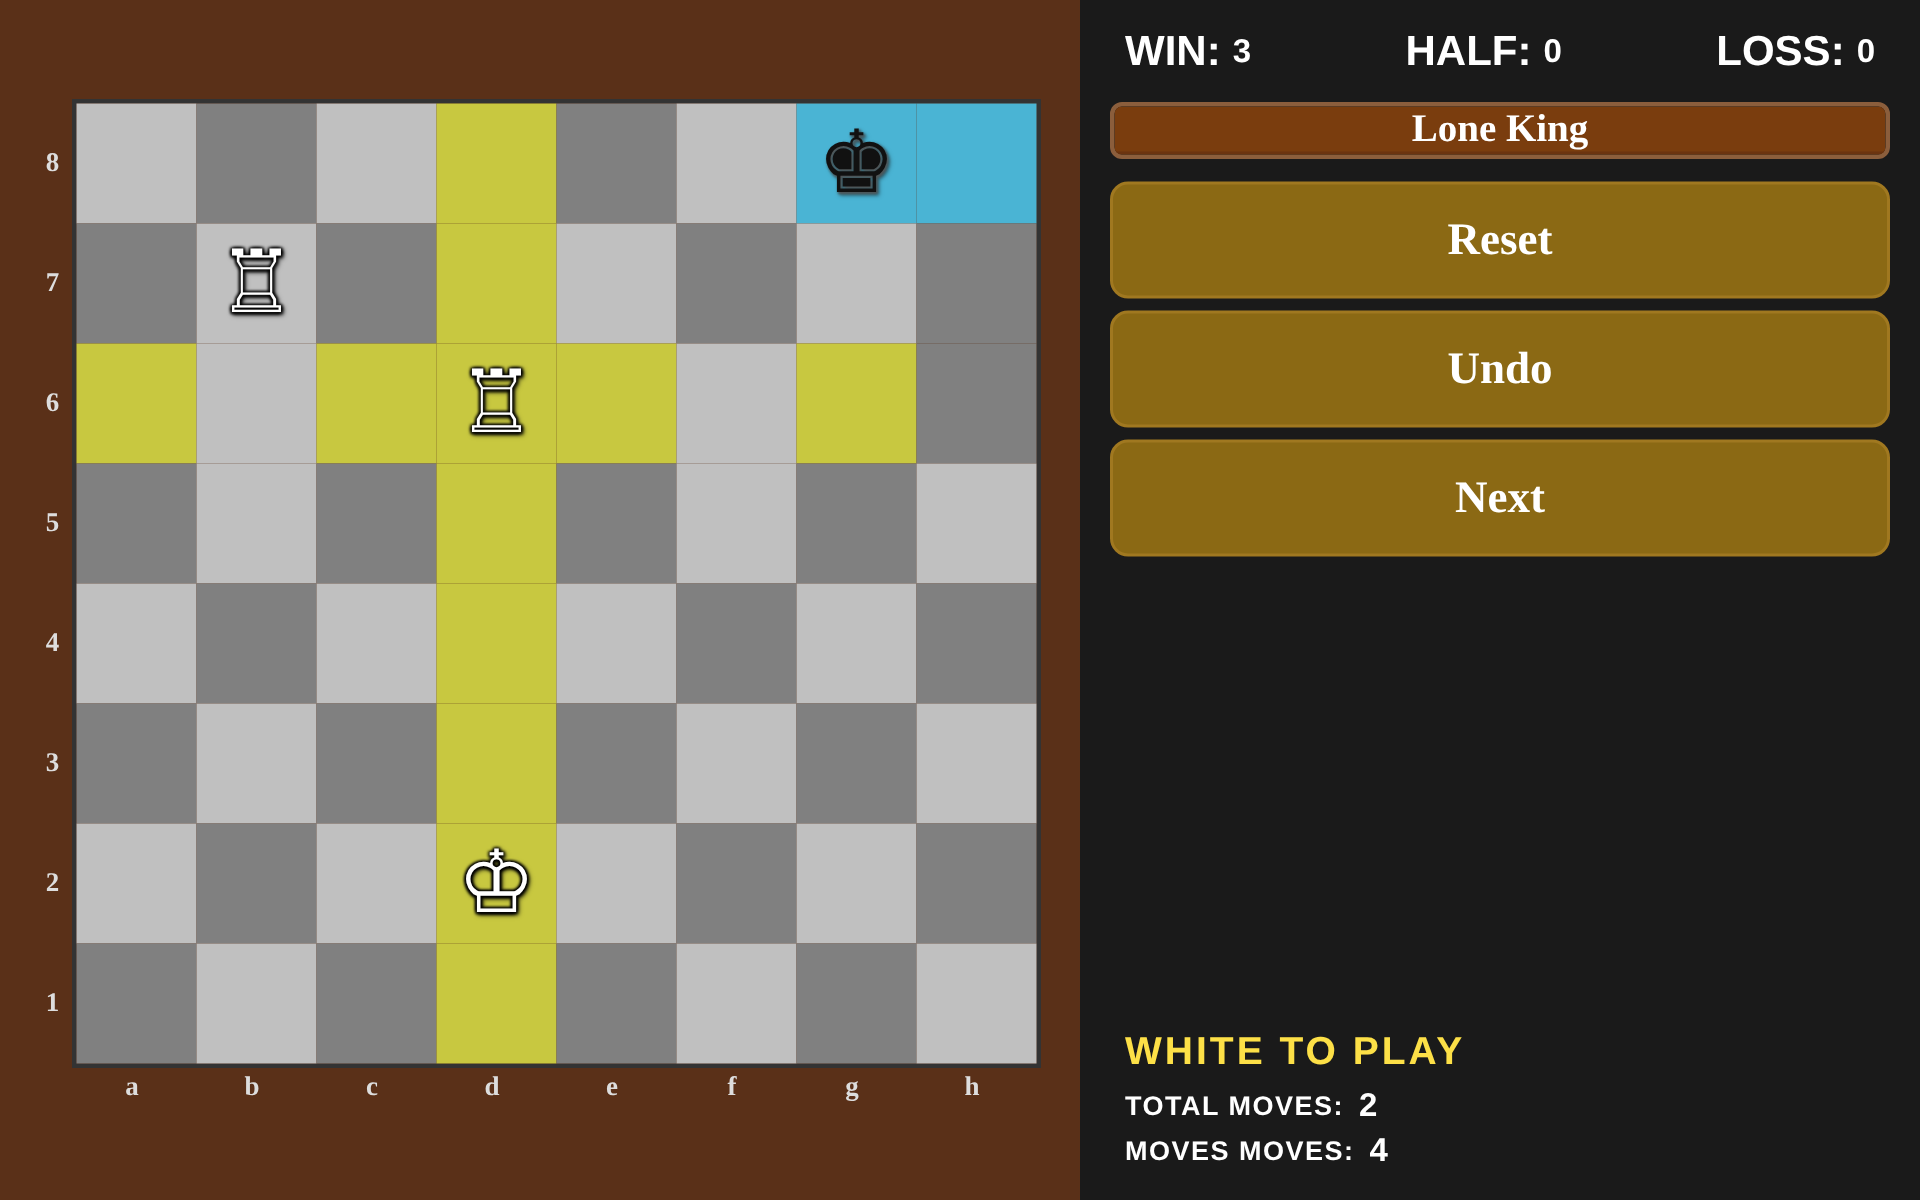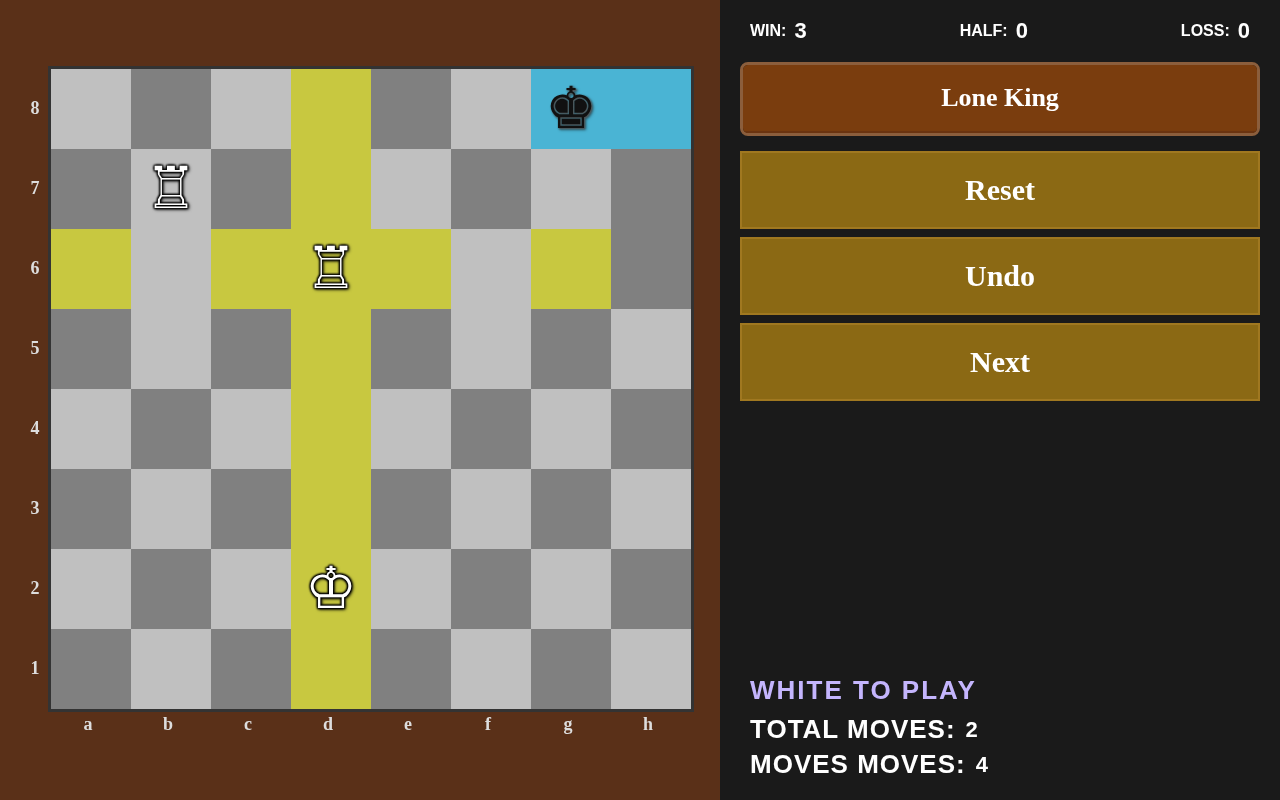--- a/index.html
+++ b/index.html
@@ -136,21 +136,21 @@
     }
 
     .stat-item {
       display: flex;
       align-items: center;
       gap: 8px;
     }
 
     .stat-label {
       color: white;
-      font-size: 16px;
+      font-size: 28px;
       font-weight: bold;
       font-family: Arial, sans-serif;
     }
 
     .stat-value {
       color: white;
       font-size: 22px;
       font-weight: bold;
       font-family: Arial, sans-serif;
     }
@@ -163,21 +163,20 @@
       margin-bottom: 15px;
       border-radius: 8px;
       overflow: hidden;
       border: 3px solid #8B5E3C;
     }
 
     .mode-btn {
       background: #8B4513;
       color: white;
       border: none;
-      padding: 18px;
       font-size: 26px;
       font-weight: bold;
       font-family: 'Georgia', serif;
       cursor: pointer;
       text-align: center;
       position: relative;
     }
 
     .mode-btn:first-child {
       border-bottom: 2px solid #6b3410;
@@ -192,38 +191,38 @@
       display: flex;
       flex-direction: column;
       gap: 8px;
       margin-bottom: 20px;
     }
 
     .action-btn {
       background: #8B6914;
       color: white;
       border: none;
-      border-radius: 0;
+      border-radius: 12px;
       padding: 20px;
       font-size: 30px;
       font-weight: bold;
       font-family: 'Georgia', serif;
       cursor: pointer;
       text-align: center;
       border: 2px solid #a07820;
     }
 
     
     .bottom-info {
       margin-top: auto;
       padding: 10px;
     }
 
     .white-to-play {
-      color: #c4b5fd;
+      color: #fde047;
       font-size: 26px;
       font-weight: bold;
       font-family: Arial, sans-serif;
       letter-spacing: 2px;
       margin-bottom: 8px;
     }
 
     .moves-info {
       display: flex;
       flex-direction: column;
@@ -231,21 +230,21 @@
     }
 
     .move-line {
       display: flex;
       align-items: center;
       gap: 10px;
     }
 
     .move-label {
       color: white;
-      font-size: 26px;
+      font-size: 18px;
       font-weight: bold;
       font-family: Arial, sans-serif;
       letter-spacing: 1px;
     }
 
     .move-value {
       color: white;
       font-size: 22px;
       font-weight: bold;
       font-family: Arial, sans-serif;

